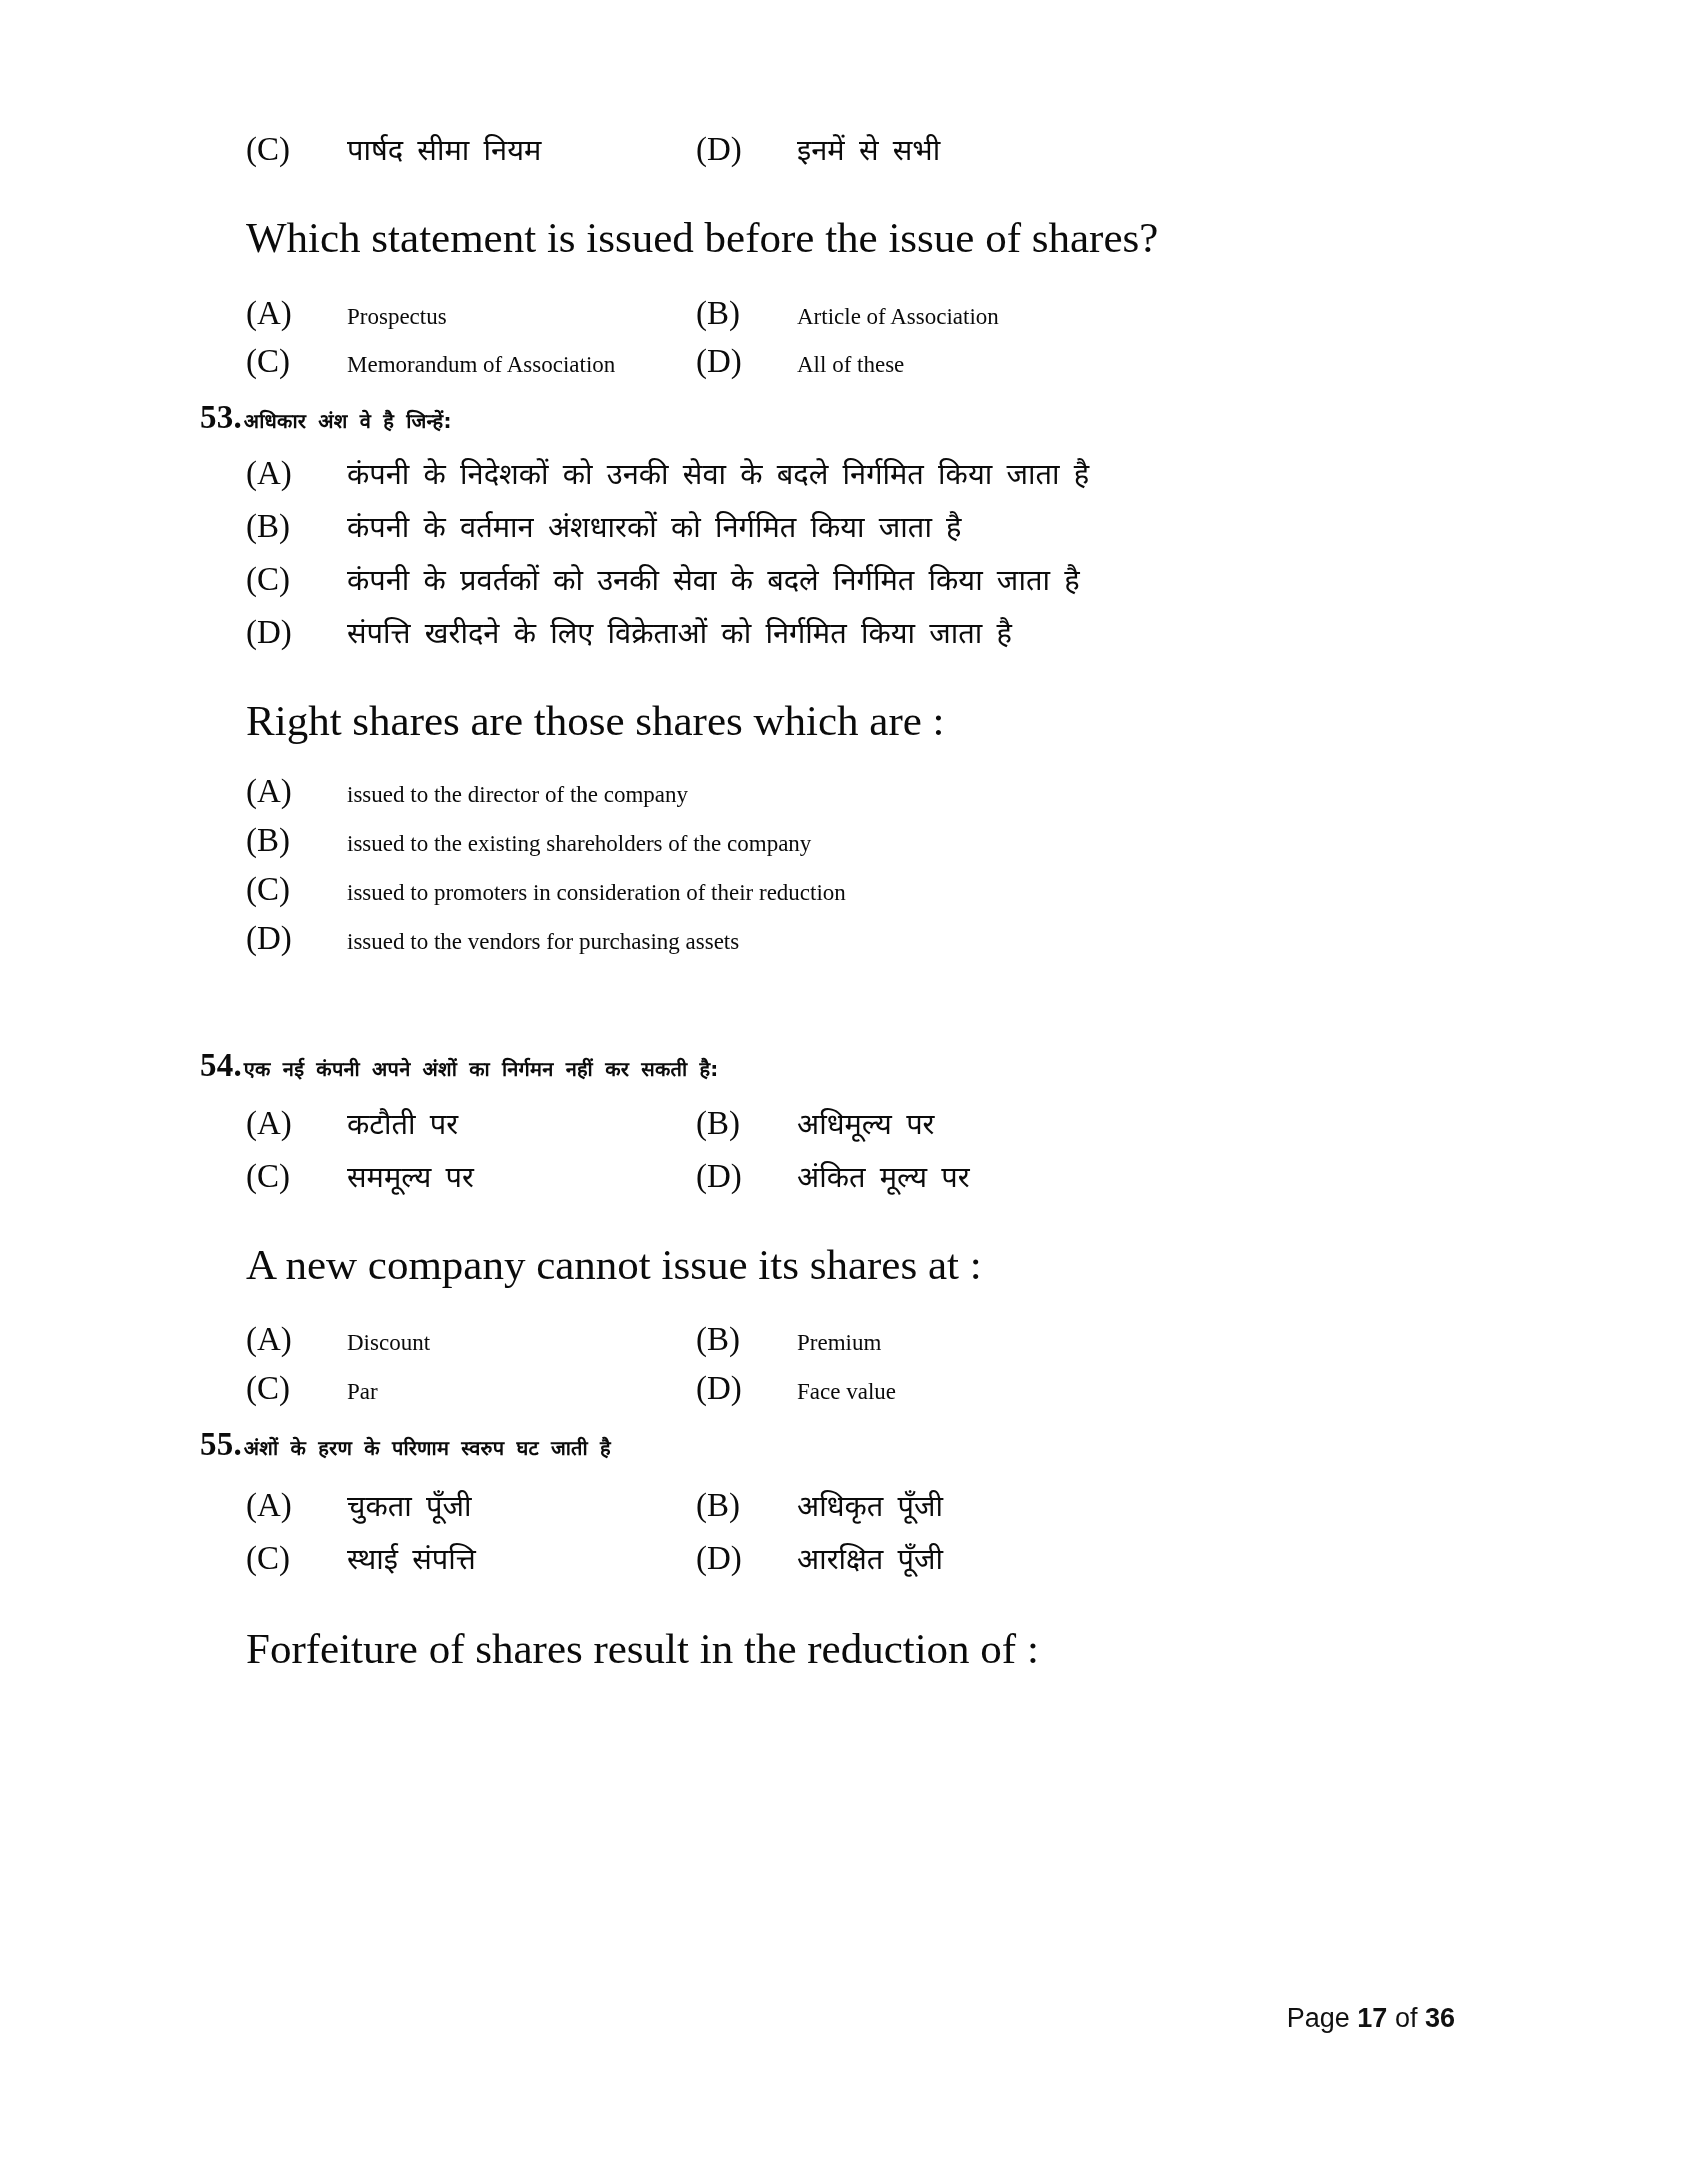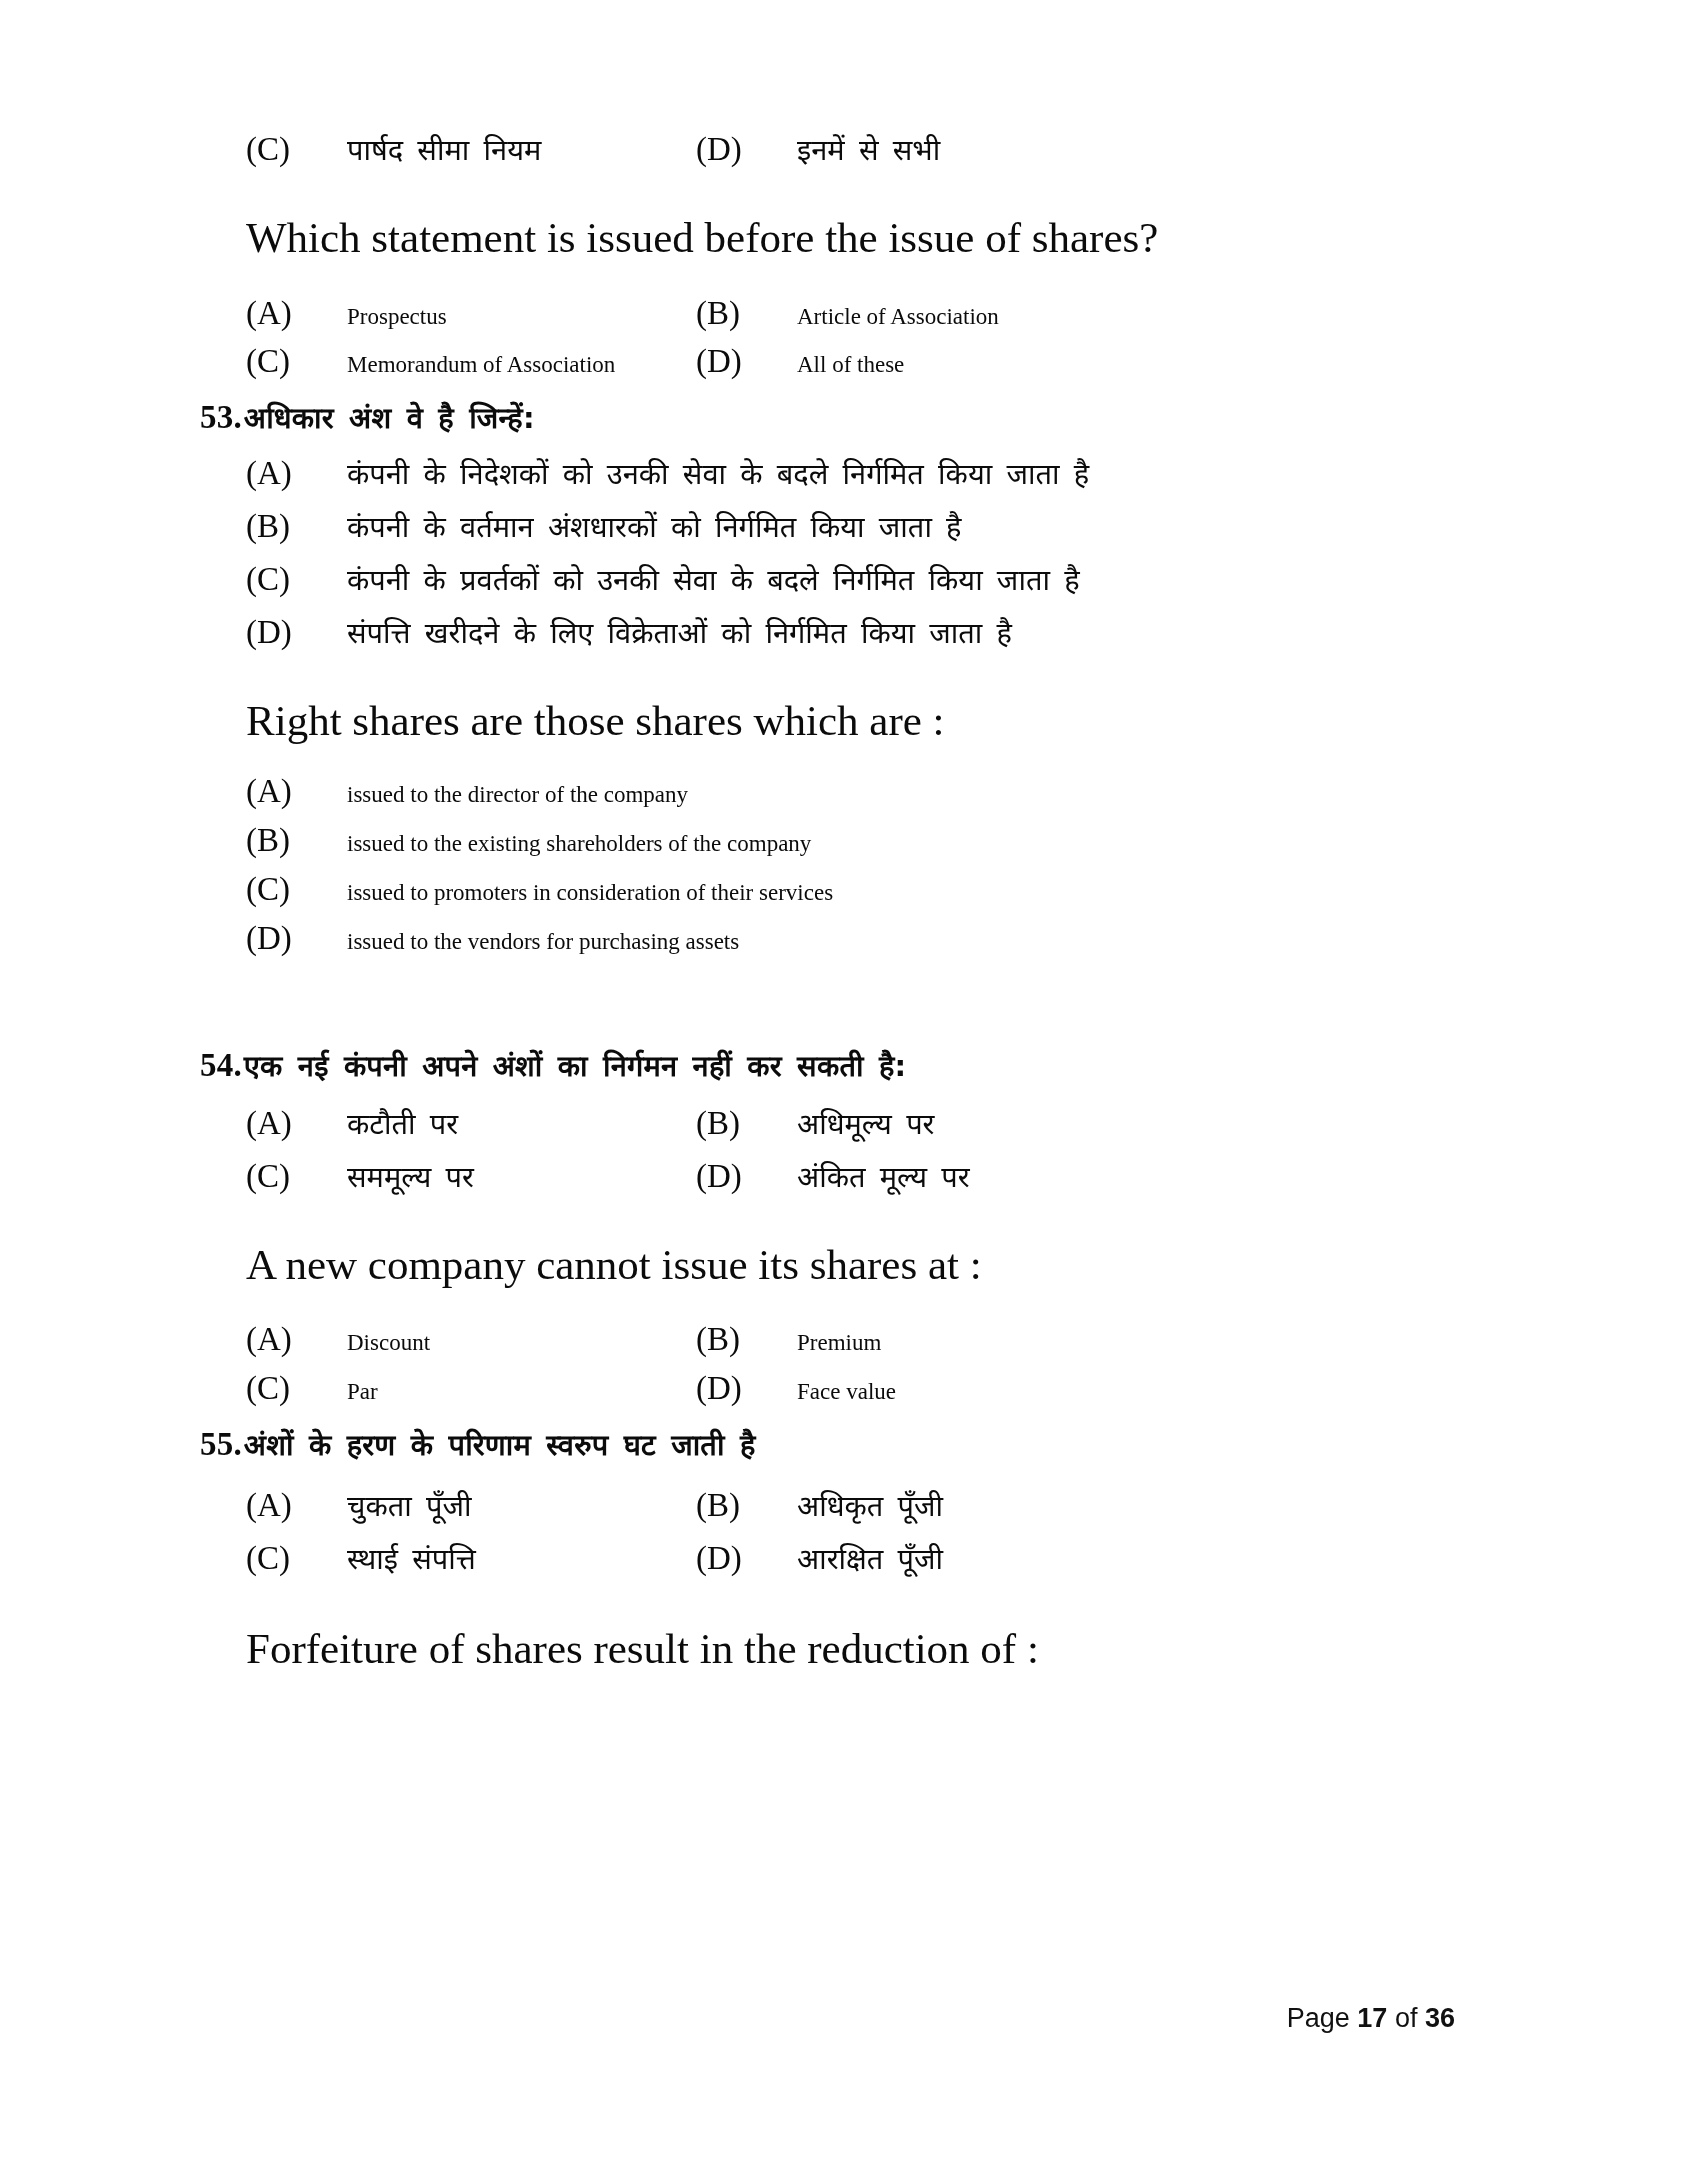--- a/index.html
+++ b/index.html
@@ -34,21 +34,21 @@
     font-weight: bold;
   }
   .qnum {
     flex: 0 0 auto;
     margin-left: -46px;
     padding-right: 2px;
     font-family: "Liberation Serif", "DejaVu Serif", serif;
   }
   .hindi {
     font-family: "DejaVu Sans", "Liberation Sans", sans-serif;
-    font-size: 29px;
+    font-size: 20px;
     word-spacing: 5px;
     line-height: 1.25;
   }
   .eng {
     font-family: "Liberation Serif", "DejaVu Serif", serif;
     font-size: 43px;
     line-height: 1.2;
   }
 
   
@@ -182,21 +182,21 @@
     </div>
     <div class="opt-row" style="margin-top:12px;">
       <div class="opt full">
         <span class="opt-key">(B)</span>
         <span class="opt-text-e">issued to the existing shareholders of the company</span>
       </div>
     </div>
     <div class="opt-row" style="margin-top:12px;">
       <div class="opt full">
         <span class="opt-key">(C)</span>
-        <span class="opt-text-e">issued to promoters in consideration of their services</span>
+        <span class="opt-text-e">issued to promoters in consideration of their reduction</span>
       </div>
     </div>
     <div class="opt-row" style="margin-top:12px;">
       <div class="opt full">
         <span class="opt-key">(D)</span>
         <span class="opt-text-e">issued to the vendors for purchasing assets</span>
       </div>
     </div>
 
     <div class="qline stem-hindi" style="margin-top:89px;">

